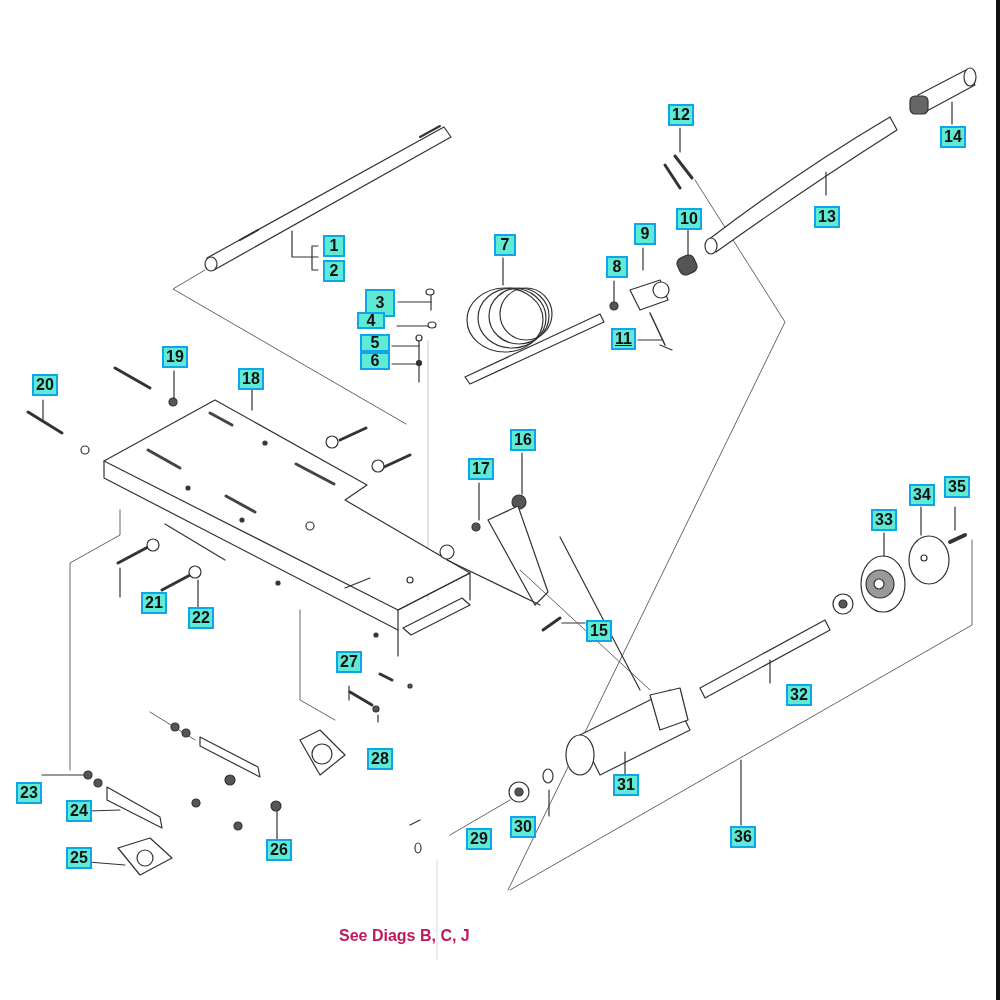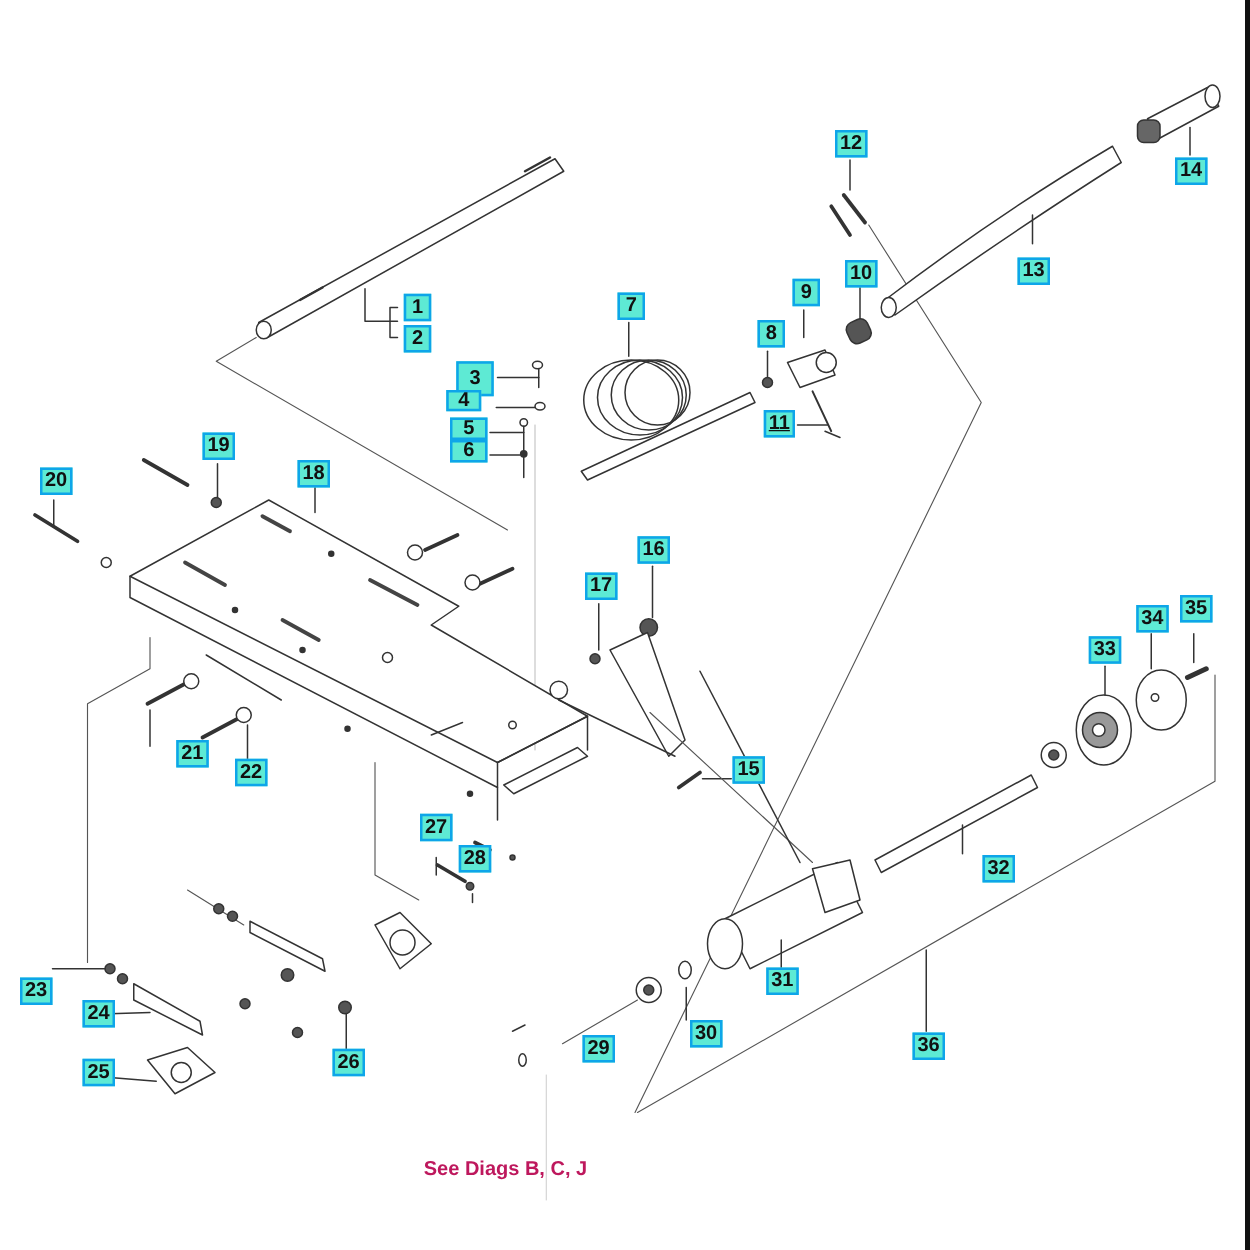--- a/index.html
+++ b/index.html
@@ -226,36 +226,36 @@
 <div class="callout" style="left:360px;top:334px;width:30px;height:18px;line-height:14px;">5</div>
 <div class="callout" style="left:360px;top:352px;width:30px;height:18px;line-height:14px;">6</div>
 <div class="callout" style="left:494px;top:234px;">7</div>
 <div class="callout" style="left:606px;top:256px;">8</div>
 <div class="callout" style="left:634px;top:223px;">9</div>
 <div class="callout" style="left:676px;top:208px;">10</div>
 <div class="callout" style="left:611px;top:328px;text-decoration:underline;">11</div>
 <div class="callout" style="left:668px;top:104px;">12</div>
 <div class="callout" style="left:814px;top:206px;">13</div>
 <div class="callout" style="left:940px;top:126px;">14</div>
-<div class="callout" style="left:586px;top:605px;">15</div>
+<div class="callout" style="left:586px;top:620px;">15</div>
 <div class="callout" style="left:510px;top:429px;">16</div>
 <div class="callout" style="left:468px;top:458px;">17</div>
 <div class="callout" style="left:238px;top:368px;">18</div>
 <div class="callout" style="left:162px;top:346px;">19</div>
 <div class="callout" style="left:32px;top:374px;">20</div>
 <div class="callout" style="left:109px;top:592px;margin-left:32px;">21</div>
 <div class="callout" style="left:188px;top:607px;">22</div>
 <div class="callout" style="left:16px;top:782px;">23</div>
 <div class="callout" style="left:66px;top:800px;">24</div>
 <div class="callout" style="left:66px;top:847px;">25</div>
 <div class="callout" style="left:266px;top:839px;">26</div>
 <div class="callout" style="left:336px;top:651px;">27</div>
-<div class="callout" style="left:367px;top:676px;">28</div>
+<div class="callout" style="left:367px;top:748px;">28</div>
 <div class="callout" style="left:466px;top:780px;margin-top:48px;">29</div>
-<div class="callout" style="left:552px;top:816px;">30</div>
+<div class="callout" style="left:510px;top:816px;">30</div>
 <div class="callout" style="left:613px;top:774px;">31</div>
 <div class="callout" style="left:758px;top:684px;margin-left:28px;">32</div>
 <div class="callout" style="left:871px;top:509px;">33</div>
 <div class="callout" style="left:909px;top:484px;">34</div>
 <div class="callout" style="left:944px;top:476px;">35</div>
 <div class="callout" style="left:730px;top:826px;">36</div>
 
 <div class="caption">See Diags B, C, J</div>
 <div class="right-border"></div>
 

